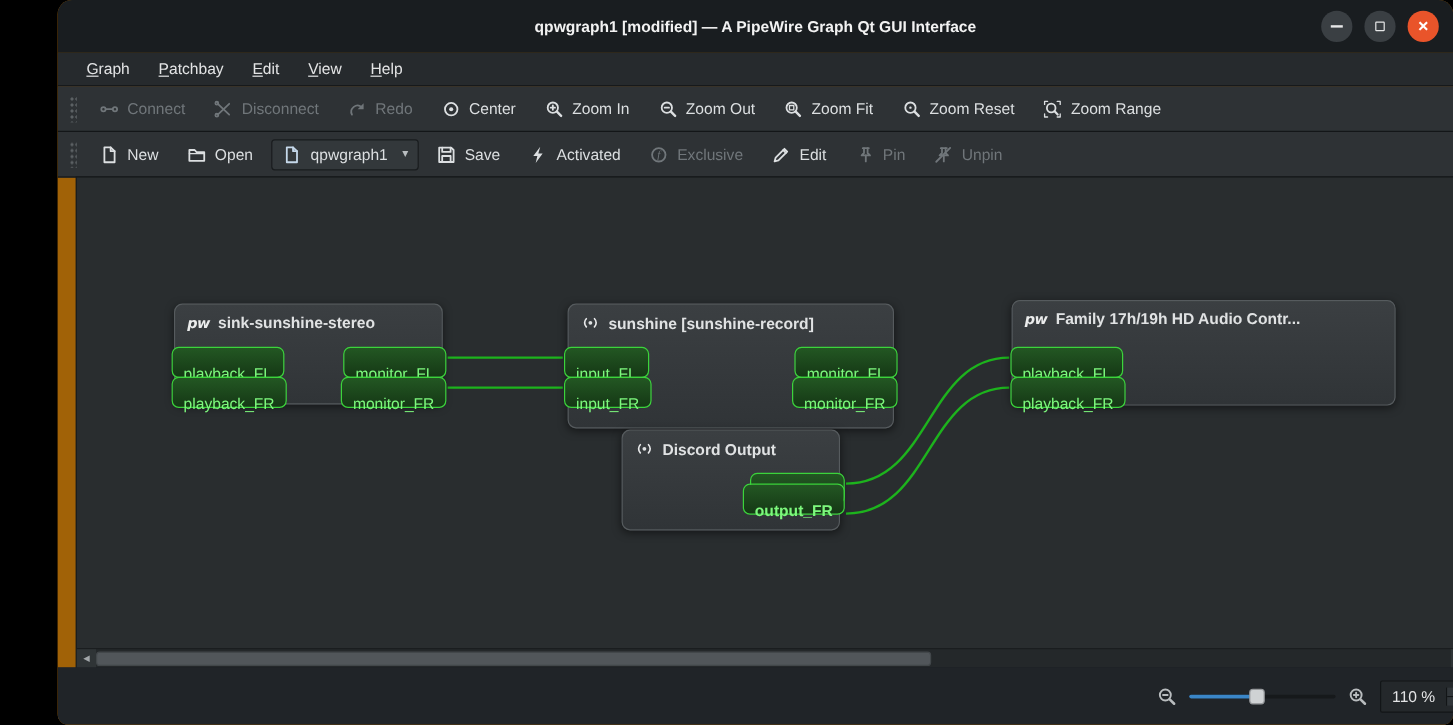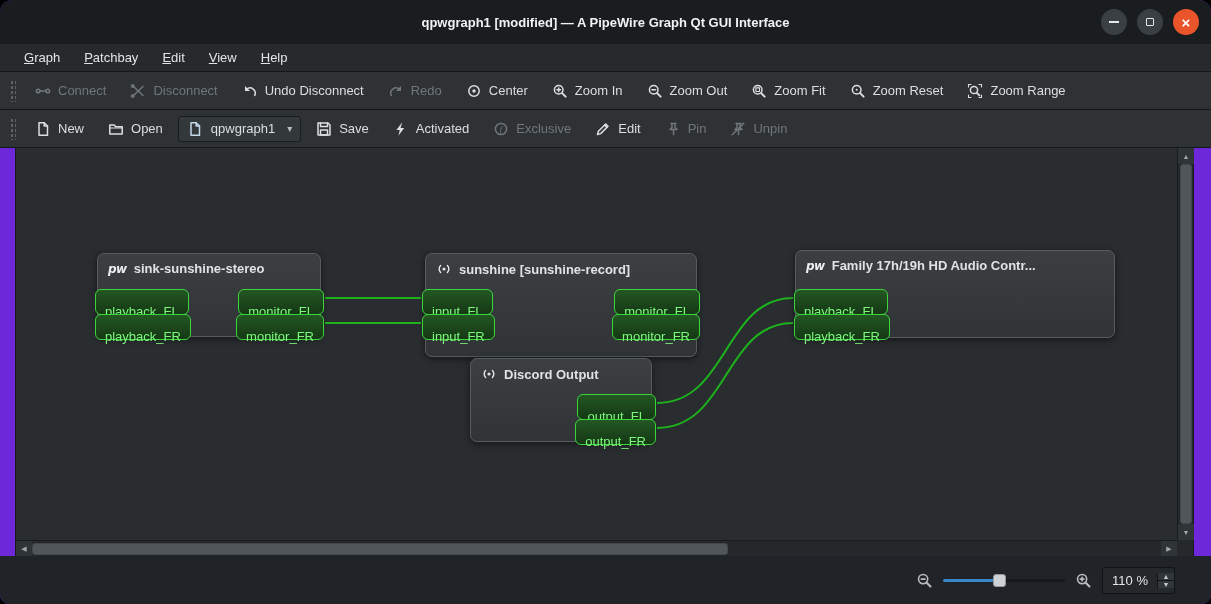--- a/index.html
+++ b/index.html
@@ -1,17 +1,17 @@
 <!DOCTYPE html>
 <html><head>
 <meta charset="utf-8">
 <style>
   * { margin:0; padding:0; box-sizing:border-box; }
   html,body { width:1211px; height:604px; background:#000; font-family:"Liberation Sans","DejaVu Sans",sans-serif; }
-  .window { position:absolute; inset:0; background:#6d28d9; border-radius:12px 12px 9px 9px; overflow:hidden; }
+  .window { position:absolute; inset:0; background:#a16207; border-radius:12px 12px 9px 9px; overflow:hidden;margin-left:48px; }
 
   
   .titlebar { position:relative; height:44px; background:#191d20; display:flex; align-items:center; }
   .title-text { position:absolute; left:0; right:0; text-align:center; color:#f2f2f2; font-size:13px; font-weight:bold; }
   .win-controls { position:absolute; right:12px; top:9px; display:flex; gap:10px; }
   .wbtn { width:26px; height:26px; border-radius:50%; background:#3a3f43; display:flex; align-items:center; justify-content:center; }
   .wbtn.close { background:#e9542a; }
   .min-glyph { width:10px; height:2px; background:#e6e7e8; display:block; }
   .max-glyph { width:8px; height:8px; border:1.5px solid #e6e7e8; display:block; border-radius:1px; }
   .close-glyph { color:#fff; font-size:15px; font-weight:bold; line-height:1; }
@@ -114,27 +114,20 @@
     <div class="tbtn disabled">
       <svg class="icon16" viewBox="0 0 16 16">
           <line x1="3.5" y1="3.5" x2="13" y2="12.5"></line>
           <line x1="13" y1="3.5" x2="3.5" y2="12.5"></line>
           <circle cx="2.7" cy="3" r="1.2"></circle>
           <circle cx="2.7" cy="13" r="1.2"></circle>
         </svg>
       <span>Disconnect</span>
     </div>
 
-    <div class="tbtn">
-      <svg class="icon16" viewBox="0 0 16 16">
-          <path d="M12.7 12.5A5.2 5.2 0 0 0 4.6 6.3"></path>
-          <path d="M3 3v5h5L3 3z" fill="currentColor" stroke="none"></path>
-        </svg>
-      <span>Undo Disconnect</span>
-    </div>
 
     <div class="tbtn disabled">
       <svg class="icon16" viewBox="0 0 16 16">
           <path d="M3.3 12.5A5.2 5.2 0 0 1 11.4 6.3"></path>
           <path d="M13 3v5H8l5-5z" fill="currentColor" stroke="none"></path>
         </svg>
       <span>Redo</span>
     </div>
 
     <div class="tbtn">
@@ -323,21 +316,21 @@
       <div class="node" style="left:454px; top:210px; width:182px; height:84px;">
         <div class="node-header">
           <svg class="app-icon" viewBox="0 0 16 16">
               <circle cx="8" cy="8" r="1.6" fill="currentColor" stroke="none"></circle>
               <path d="M4.6 4.6a4.8 4.8 0 0 0 0 6.8"></path>
               <path d="M11.4 4.6a4.8 4.8 0 0 1 0 6.8"></path>
             </svg>
           <span>Discord Output</span>
         </div>
         <div class="port" style="right:-5px; top:35px;">output_FL</div>
-        <div class="port" style="right:-5px; top:60px;">output_FR</div>
+        <div class="port" style="right:-5px; top:44px;font-weight:bold;">output_FR</div>
       </div>
 
     </div>
 
     <div class="vscroll">
       <div class="sarrow" style="top:0; left:0;">▲</div>
       <div class="vthumb"></div>
       <div class="sarrow" style="bottom:0; left:0;">▼</div>
     </div>
 

